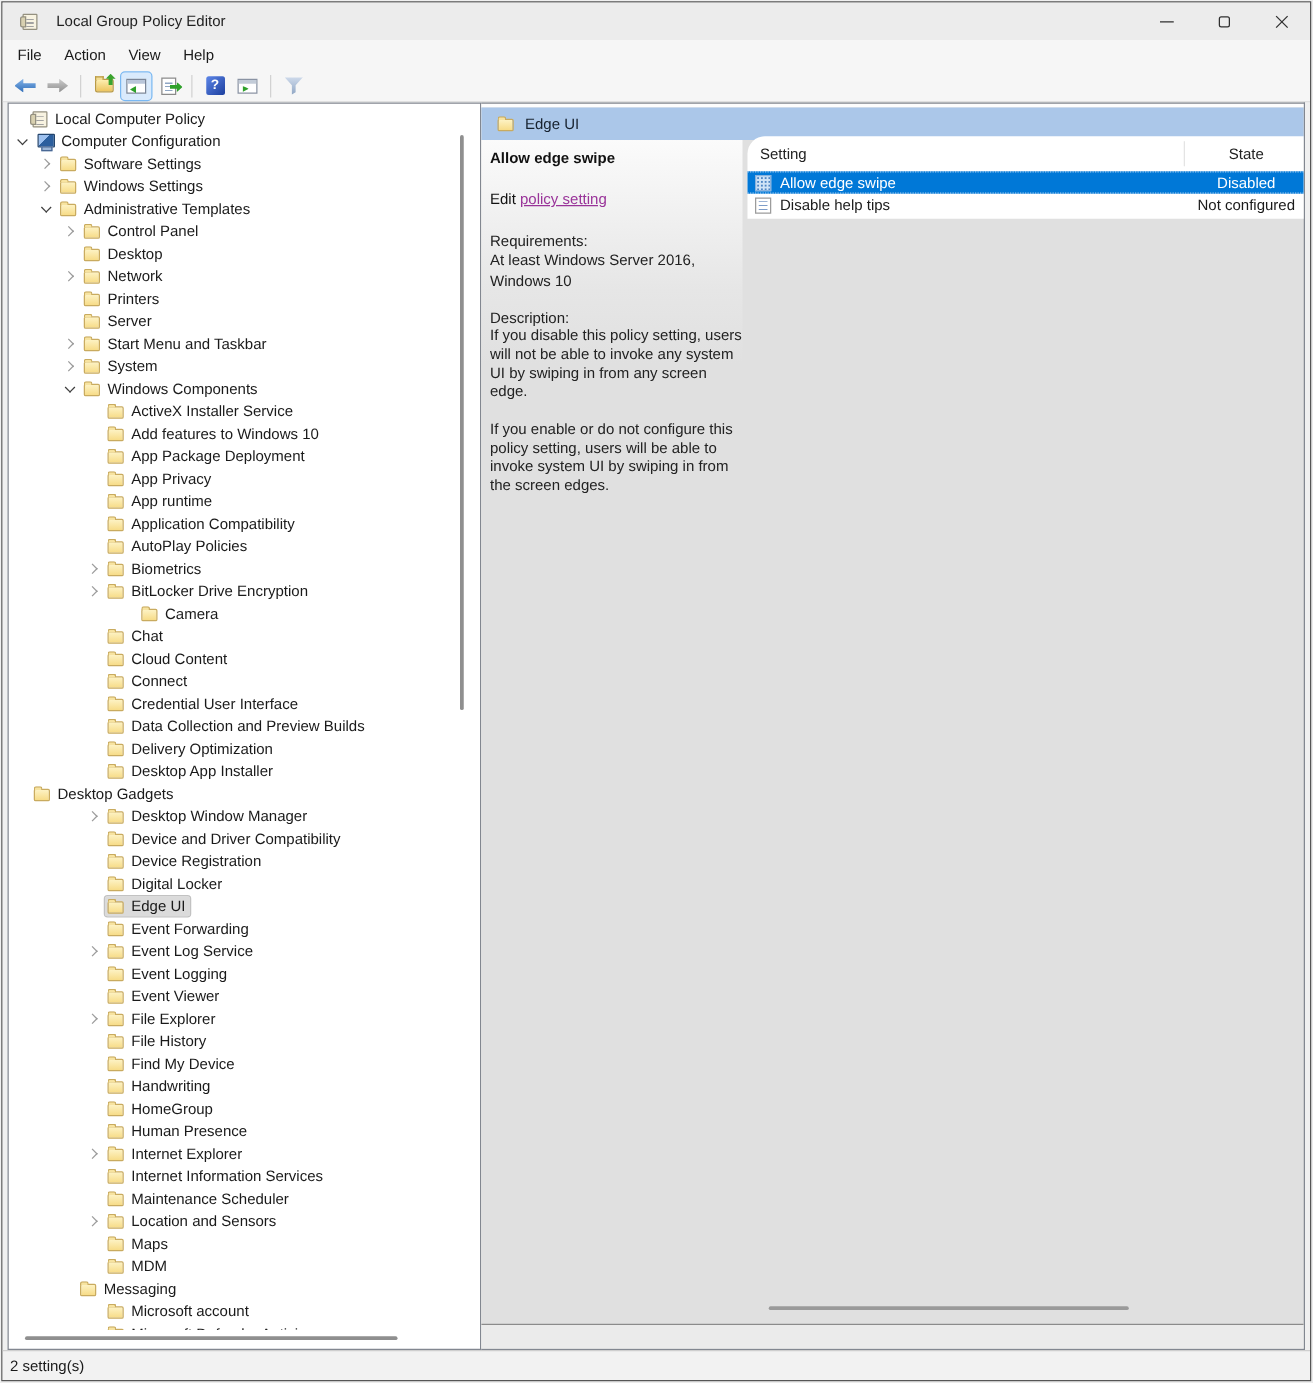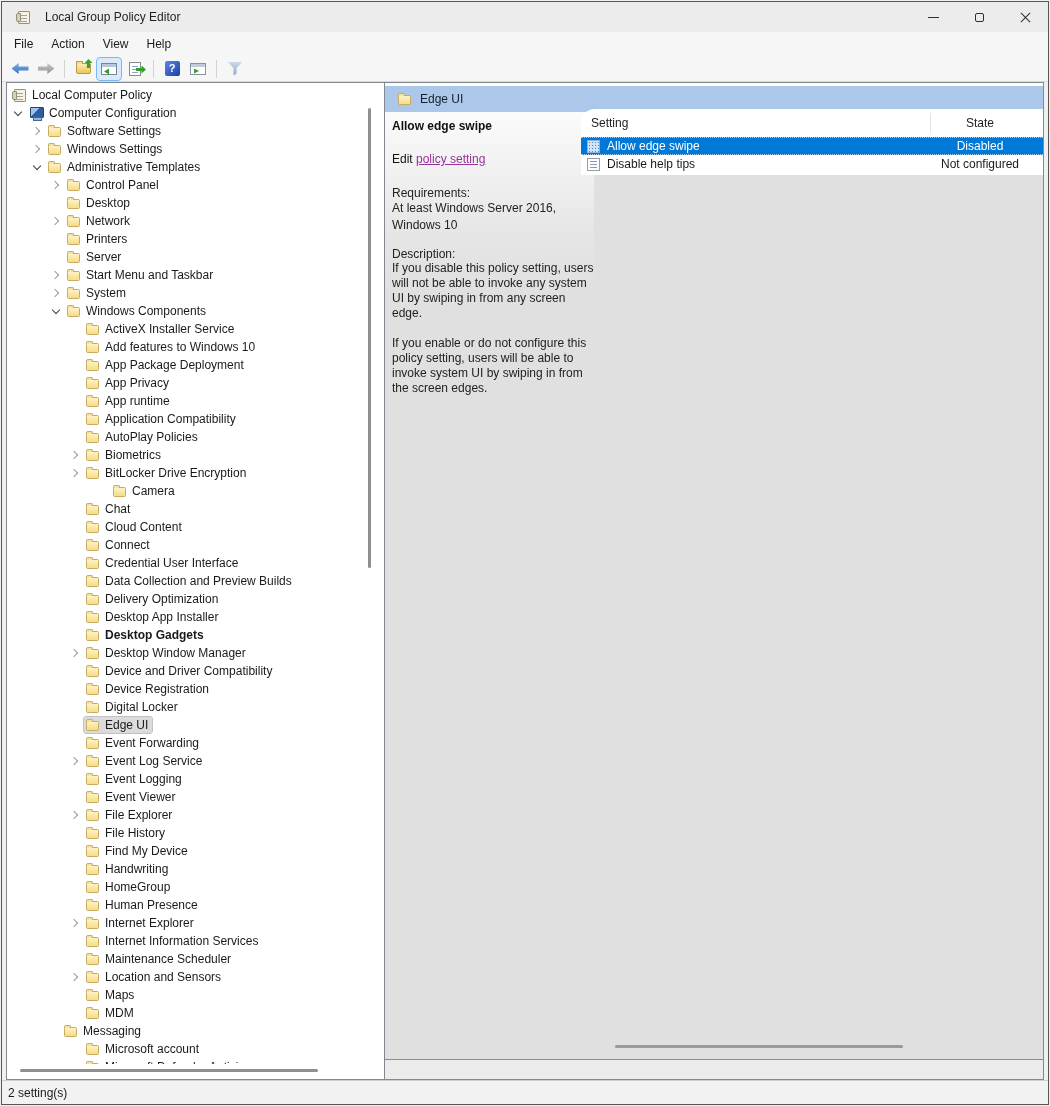--- a/index.html
+++ b/index.html
@@ -76,21 +76,21 @@
   .left-pane { position:absolute; top:29px; left:0; width:209px; bottom:20px; background:linear-gradient(180deg,#fbfbfb 0,#e6e6e6 120px,#e0e0e0 180px); padding:7px 0 0 7px; }
   .sel-title { font-size:12px; font-weight:bold; color:#111; }
   .edit-line { margin-top:19px; font-size:12px; color:#111; }
   .plink { color:#993399; text-decoration:underline; cursor:pointer; }
   .req-label { margin-top:20px; font-size:12px; color:#222; }
   .req-text { font-size:12px; line-height:16.5px; color:#222; white-space:pre-line; width:198px; }
   .desc-label { margin-top:14px; font-size:12px; color:#222; }
   .desc-text { font-size:12px; line-height:15px; color:#222; white-space:pre-line; width:204px; }
   .desc-text + .desc-text { margin-top:15px; }
 
-  .sheet { position:absolute; top:26px; left:196px; right:0; height:66px; background:#fff; border-top-left-radius:14px; }
+  .sheet { position:absolute; top:26px; left:213px; right:0; height:66px; background:#fff; border-top-left-radius:14px; }
   .list-header { position:relative; height:28px; }
   .col-setting { position:absolute; left:10px; top:7px; font-size:12px; color:#222; }
   .col-state { position:absolute; left:349px; width:100px; text-align:center; top:7px; font-size:12px; color:#222; }
   .list-header::after { content:''; position:absolute; left:349px; top:4px; bottom:4px; width:1px; background:#e4e4e4; }
   .srow { position:relative; display:flex; align-items:center; height:18px; padding-left:6px; font-size:12px; color:#1a1a1a; }
   .srow.selected { background:#0078d7; color:#fff; border-top:1px dotted #a7cdf0; border-bottom:1px dotted #a7cdf0; }
   .sstate { position:absolute; left:349px; width:100px; text-align:center; }
   .sico { width:13px; height:13px; flex:none; margin-right:7px; position:relative; }
   .sico.policy { background:#cfe3f6; border:1px solid #89b2dd; background-image:radial-gradient(#4e86c4 25%,transparent 32%); background-size:3px 3px; }
   .sico.helptips { background:#fff; border:1px solid #9c9c9c; }
@@ -160,21 +160,21 @@
       <div class="tb-sep"></div>
       <div class="tb-btn">
         <span class="ic ic-filter"></span>
       </div>
     </div>
 
   <div class="content">
 
     <div class="tree-panel">
       <div class="tree-rows" id="tree-rows">
-          <div class="tree-row" style="padding-left: 2px;">
+          <div class="tree-row" style="padding-left: 14px;">
             <span class="row-inner">
               <span class="tico scroll"></span>
               <span>Local Computer Policy</span>
             </span>
           </div>
           <div class="tree-row" style="padding-left: 2px;">
             <span class="chev expanded"></span>
             <span class="row-inner">
               <span class="tico computer"></span>
               <span>Computer Configuration</span>
@@ -369,21 +369,21 @@
               <span>Delivery Optimization</span>
             </span>
           </div>
           <div class="tree-row" style="padding-left: 59px;">
             <span class="chev none"></span>
             <span class="row-inner">
               <span class="tico folder"></span>
               <span>Desktop App Installer</span>
             </span>
           </div>
-          <div class="tree-row" style="padding-left: 59px; font-weight: bold;">
+          <div class="tree-row" style="">
             <span class="chev none"></span>
             <span class="row-inner">
               <span class="tico folder"></span>
               <span>Desktop Gadgets</span>
             </span>
           </div>
           <div class="tree-row" style="padding-left: 59px;">
             <span class="chev collapsed"></span>
             <span class="row-inner">
               <span class="tico folder"></span>

